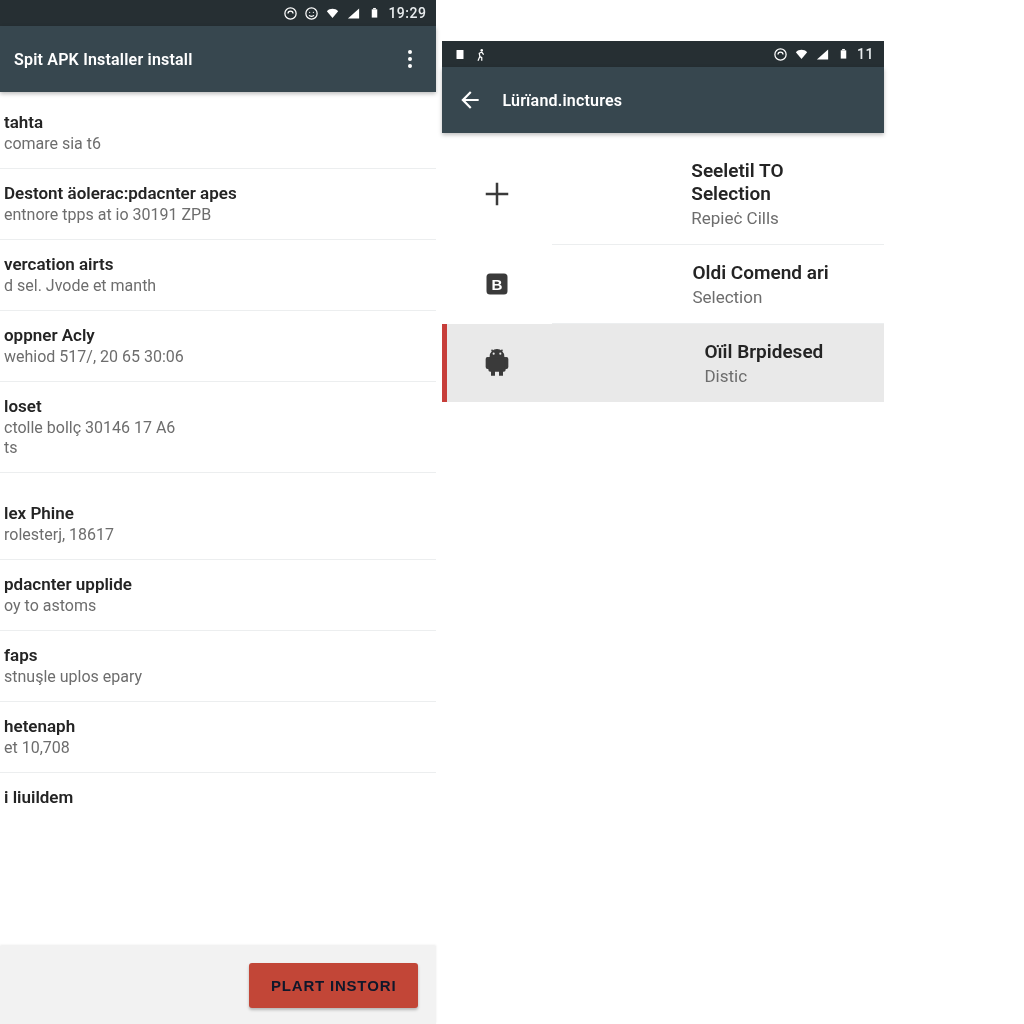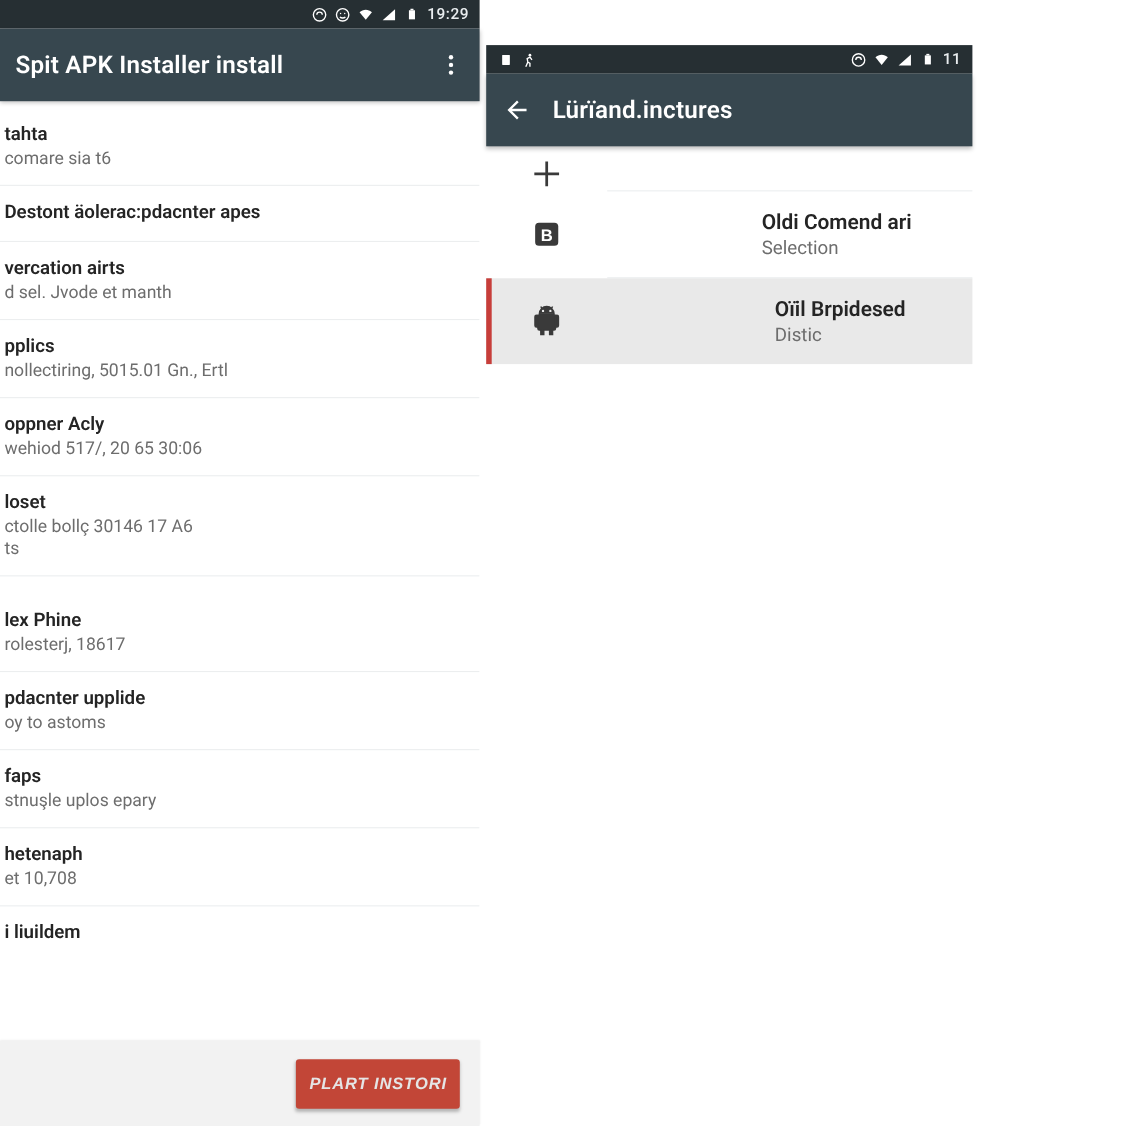--- a/index.html
+++ b/index.html
@@ -10,21 +10,21 @@
   .screen-right { width: 512px; margin-top: 41px; }
 
   
   .statusbar { height: 26px; background: #262f33; color: #e9edef; display: flex; align-items: center; justify-content: flex-end; padding: 0 10px; font-size: 14px; gap: 6px; }
   .statusbar .sb-left { margin-right: auto; display:flex; gap:6px; align-items:center; }
   .sb-ico { width: 15px; height: 15px; display:inline-flex; align-items:center; justify-content:center; }
   .sb-time { font-weight: 500; letter-spacing: .5px; }
 
   
   .appbar { height: 66px; background: #37474f; color: #fff; display: flex; align-items: center; padding: 0 14px; gap: 18px; box-shadow: 0 2px 4px rgba(0,0,0,.25); position: relative; z-index: 2; }
-  .appbar .title { font-size: 22px; font-weight: 600; flex: 1; letter-spacing: .2px; }
+  .appbar .title { font-size: 16px; font-weight: 600; flex: 1; letter-spacing: .2px; }
   .overflow { width: 24px; height: 40px; display:flex; align-items:center; justify-content:center; cursor:pointer; }
   .overflow .dots { display:flex; flex-direction:column; gap:3px; }
   .overflow .dots span { width:4px; height:4px; background:#fff; border-radius:50%; display:block; }
   .back-btn { width: 28px; height: 28px; display:flex; align-items:center; justify-content:center; cursor:pointer; }
 
   
   .list { height: calc(1024px - 26px - 66px); overflow: hidden; }
   .row { padding: 14px 16px 14px 4px; border-top: 1px solid #eceeef; }
   .list .row:first-child { border-top: none; padding-top: 20px; }
   .row .t { font-size: 17px; font-weight: 600; color: #242424; margin-bottom: 2px; }
@@ -37,21 +37,21 @@
   .ricon { width: 110px; display:flex; align-items:center; justify-content:center; color:#4a4a4a; }
   .rtext .t { font-size: 19px; font-weight: 600; color: #242424; margin-bottom: 3px; }
   .rtext .s { font-size: 17px; color: #6d6d6d; }
   .rrow-wrap.selected { background:#e9e9e9; position:relative;gap:12px; }
   .rrow-wrap.selected::before { content:""; position:absolute; left:0; top:0; bottom:0; width:5px; background:#c73e3a; }
   .rrow-wrap.selected .rrow { border-bottom-color: transparent; }
   .rrow-5 { border-bottom: none; }
 
   
   .footer { position:absolute; left:0; right:0; bottom:0; height:78px; background:#f2f2f2; box-shadow: 0 -1px 2px rgba(0,0,0,.08); display:flex; align-items:center; justify-content:flex-end; padding-right:18px; }
-  .install-btn { background:#c24637; color:#e5e5e5; font-size:15px; font-weight:600; letter-spacing:.8px; padding:14px 12px; border:none; border-radius:3px; text-transform:uppercase; box-shadow:0 2px 3px rgba(0,0,0,.25); cursor:pointer;font-style:italic; }
+  .install-btn { background:#c24637; color:#0f172a; font-size:15px; font-weight:600; letter-spacing:.8px; padding:14px 22px; border:none; border-radius:3px; text-transform:uppercase; box-shadow:0 2px 3px rgba(0,0,0,.25); cursor:pointer; }
 
   
   .stroke-w { stroke:#fff; fill:none; }
 </style>
 </head>
 <body>
 
 <div class="screens">
 
   <div class="screen screen-left">
@@ -100,28 +100,25 @@
       </div>
     </div>
 
     <div class="list">
       <div class="row">
           <div class="t">tahta</div>
           <div class="s">comare sia t6</div>
         </div>
       <div class="row">
           <div class="t">Destont äolerac:pdacnter apes</div>
+          <div class="s">entnore tрps at io 30191 ZPB</div>
         </div>
       <div class="row">
           <div class="t">vercation airts</div>
           <div class="s">d sel. Jvode et manth</div>
-        </div>
-      <div class="row">
-          <div class="t">pplics</div>
-          <div class="s">nollectiring, 5015.01 Gn., Ertl</div>
         </div>
       <div class="row">
           <div class="t">opрner Acly</div>
           <div class="s">wehiod 517/, 20 65 30:06</div>
         </div>
       <div class="row">
           <div class="t">loset</div>
           <div class="s" style="white-space:pre-line">ctolle bollç 30146 17 A6
 ts</div>
         </div>
@@ -202,20 +199,26 @@
     </div>
 
     <div class="rlist">
 
       <div class="rrow-wrap">
         <div class="ricon">
           <svg viewBox="0 0 24 24" width="30" height="30">
               <path d="M11 3h2v18h-2zM3 11h18v2H3z" fill="#3a3a3a"></path>
             </svg>
         </div>
+        <div class="rrow rrow-5">
+          <div class="rtext">
+            <div class="t">Seeletil TO Selection</div>
+            <div class="s">Repieċ Cills</div>
+          </div>
+        </div>
       </div>
 
       <div style="border-top:1px solid #eceeef; margin-left:110px"></div>
 
       <div class="rrow-wrap">
         <div class="ricon">
           <svg viewBox="0 0 24 24" width="28" height="28">
               <rect x="3" y="3" width="18" height="18" rx="3" fill="#3a3a3a"></rect>
               <text x="12" y="17" text-anchor="middle" font-family="Arial" font-size="13" font-weight="700" fill="#fff">B</text>
             </svg>

